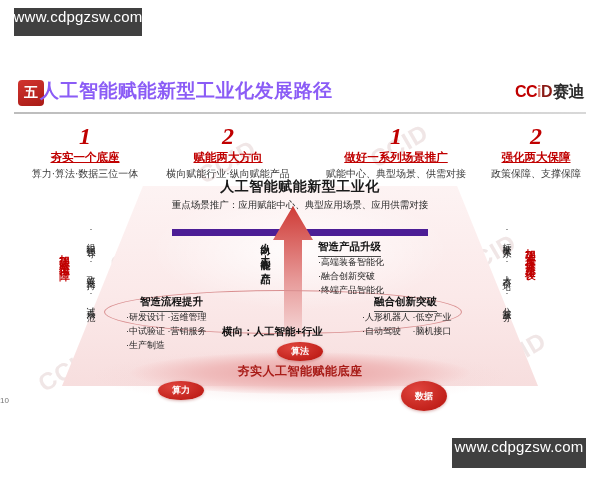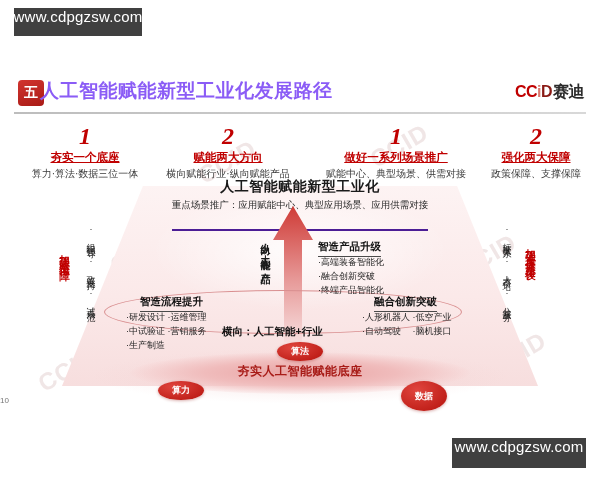--- a/index.html
+++ b/index.html
@@ -74,21 +74,21 @@
 
   
   .center-title{
     position:absolute;left:0;top:178px;width:600px;text-align:center;
     font-size:14px;font-weight:700;color:#1a1a1a;letter-spacing:.5px;
   }
   .center-sub{
     position:absolute;left:0;top:199px;width:600px;text-align:center;
     font-size:9.5px;color:#2a2a2a;
   }
-  .center-sub span{border-bottom:2px solid #4c1d95;padding-bottom:19px;}
+  .center-sub span{border-bottom:7px solid #4c1d95;padding-bottom:19px;}
 
   
   .arrow{position:absolute;left:272px;top:206px;width:42px;height:136px;}
 
   
   .ring{
     position:absolute;left:104px;top:290px;width:356px;height:42px;
     border:1.6px solid #d98f90;border-radius:50%;
   }
 

